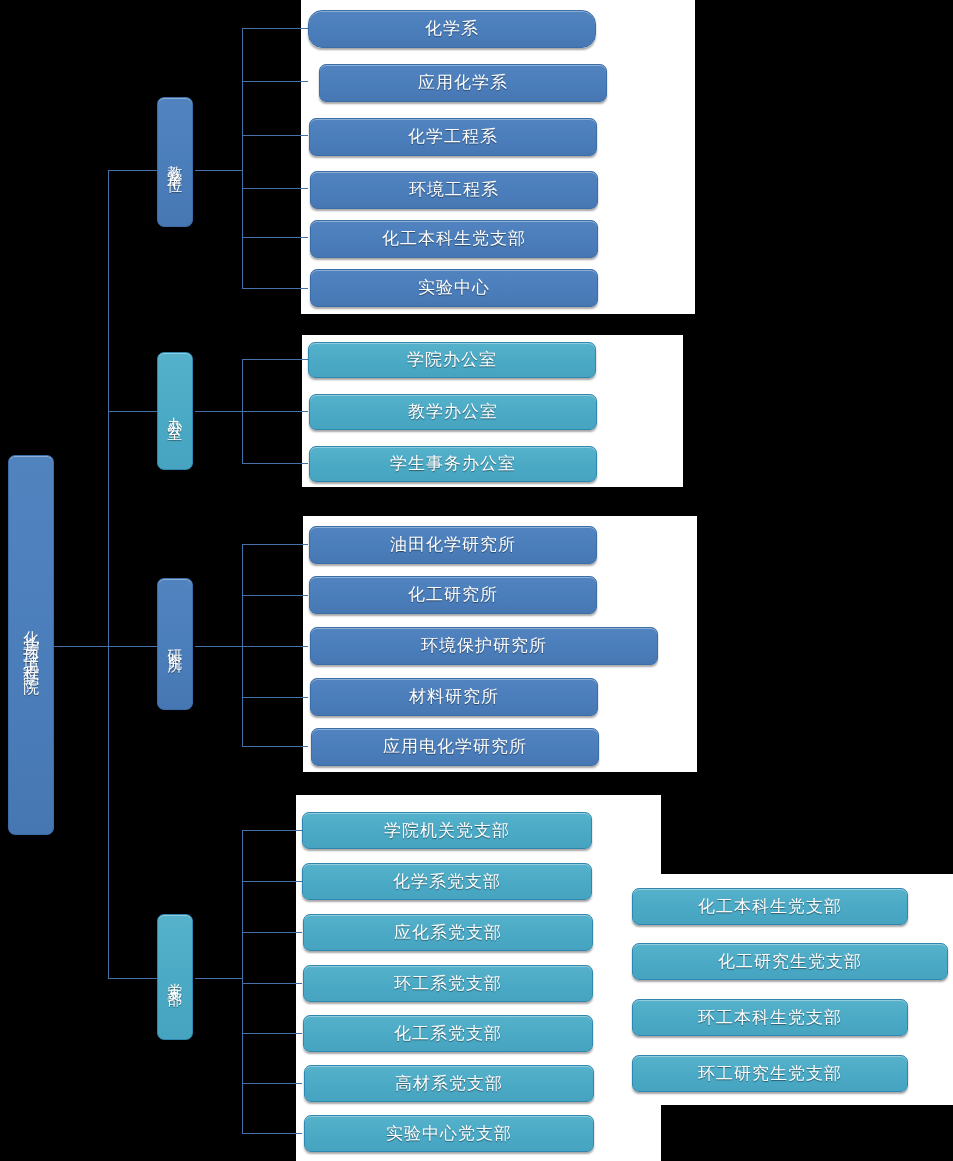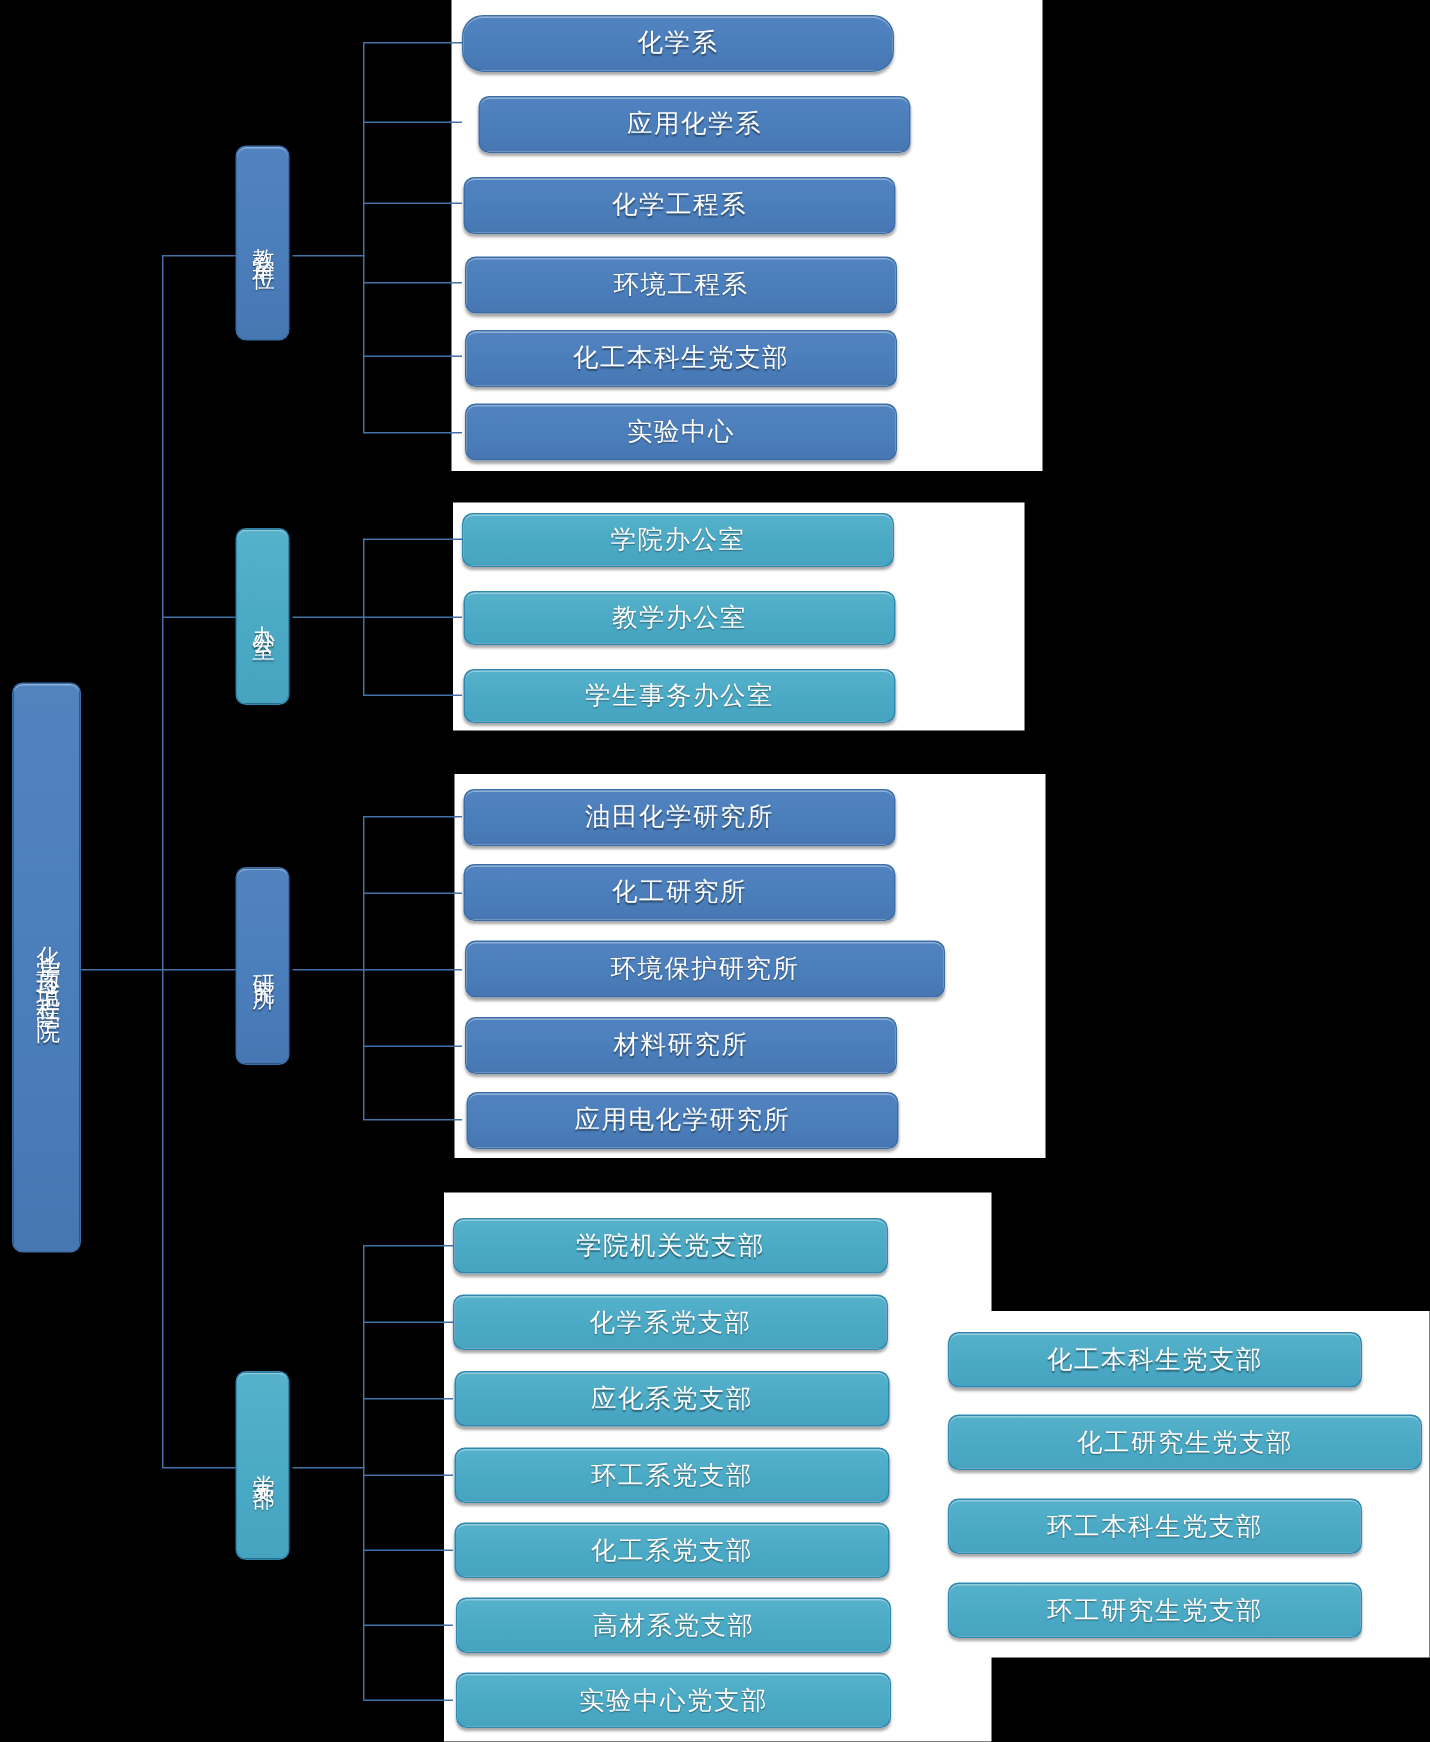--- a/index.html
+++ b/index.html
@@ -126,21 +126,21 @@
   <div class="node blue leaf" style="left:310px;top:171px;width:288px;height:38px;">环境工程系</div>
   <div class="node blue leaf" style="left:310px;top:220px;width:288px;height:38px;">化工本科生党支部</div>
   <div class="node blue leaf" style="left:310px;top:269px;width:288px;height:38px;">实验中心</div>
 
   <div class="node cyan leaf" style="left:308px;top:342px;width:288px;height:36px;">学院办公室</div>
   <div class="node cyan leaf" style="left:309px;top:394px;width:288px;height:36px;">教学办公室</div>
   <div class="node cyan leaf" style="left:309px;top:446px;width:288px;height:36px;">学生事务办公室</div>
 
   <div class="node blue leaf" style="left:309px;top:526px;width:288px;height:38px;">油田化学研究所</div>
   <div class="node blue leaf" style="left:309px;top:576px;width:288px;height:38px;">化工研究所</div>
-  <div class="node blue leaf" style="left:310px;top:627px;width:320px;height:38px;">环境保护研究所</div>
+  <div class="node blue leaf" style="left:310px;top:627px;width:348px;height:38px;">环境保护研究所</div>
   <div class="node blue leaf" style="left:310px;top:678px;width:288px;height:38px;">材料研究所</div>
   <div class="node blue leaf" style="left:311px;top:728px;width:288px;height:38px;">应用电化学研究所</div>
 
   <div class="node cyan leaf" style="left:302px;top:812px;width:290px;height:37px;">学院机关党支部</div>
   <div class="node cyan leaf" style="left:302px;top:863px;width:290px;height:37px;">化学系党支部</div>
   <div class="node cyan leaf" style="left:303px;top:914px;width:290px;height:37px;">应化系党支部</div>
   <div class="node cyan leaf" style="left:303px;top:965px;width:290px;height:37px;">环工系党支部</div>
   <div class="node cyan leaf" style="left:303px;top:1015px;width:290px;height:37px;">化工系党支部</div>
   <div class="node cyan leaf" style="left:304px;top:1115px;width:290px;height:37px;">实验中心党支部</div>
   <div class="node cyan leaf" style="left:304px;top:1065px;width:290px;height:37px;">高材系党支部</div>

